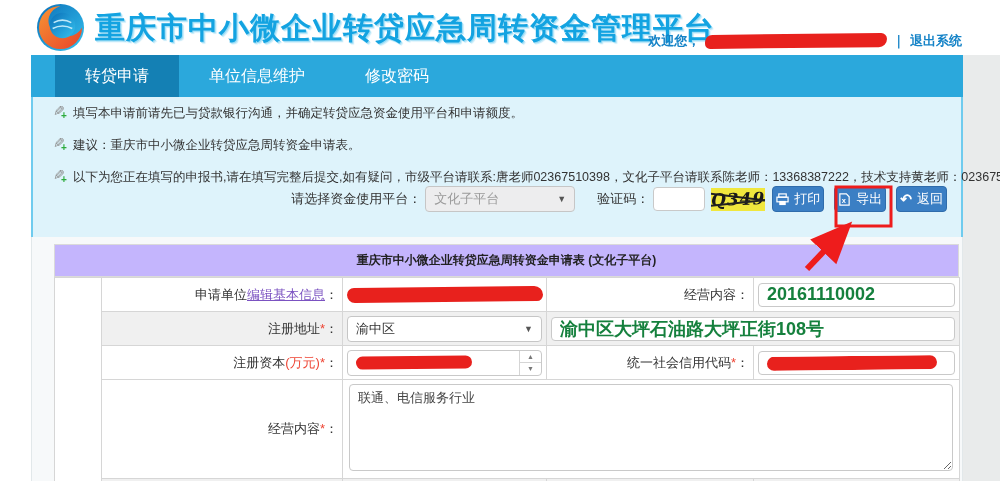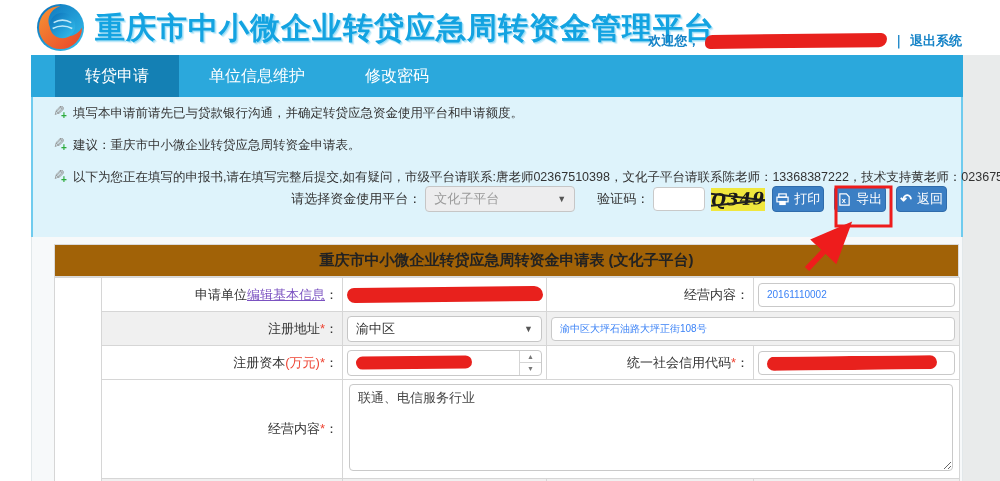--- a/index.html
+++ b/index.html
@@ -60,32 +60,32 @@
          background:#3b7fc4; border:1px solid #2f6cab; border-radius:4px; color:#fff;
          font-size:13px; cursor:pointer; white-space:nowrap; }
   .btn + .btn { margin-left:10px; }
   .btn-print { margin-left:7px; }
   .btn .uicon { font-size:14px; line-height:1; font-weight:bold; }
 
   
   .form-section { position:absolute; left:31px; top:237px; width:932px; height:244px;
                   background:#f7f9fa; border-left:1px solid #e2e8ea; border-right:1px solid #e2e8ea; }
   .form-title-bar { position:absolute; left:22px; top:7px; width:905px; height:33px;
-                    background:#a16207; border:1px solid #dadada; display:flex; align-items:center;
-                    justify-content:center; font-size:15px; font-weight:bold; color:#222; }
+                    background:#c4b5fd; border:1px solid #dadada; display:flex; align-items:center;
+                    justify-content:center; font-size:12px; font-weight:bold; color:#222; }
   .form-table { position:absolute; left:22px; top:40px; width:905px; border-collapse:collapse;
                 table-layout:fixed; background:#fff; font-size:13px; color:#333; }
   .form-table td { border:1px solid #d6d6d6; padding:2px 4px; vertical-align:middle; }
   .row-alt td { background:#f0f0f0; }
   .lbl { text-align:right; white-space:nowrap; }
   .req { color:#e43; }
   .red { color:#e43; }
   .edit-link { color:#7b52c1; text-decoration:underline; cursor:pointer; }
   .cell-input { width:100%; height:24px; border:1px solid #c9c9c9; border-radius:4px;
-                padding:0 8px; font-size:10px; color:#3b82f6; background:#fff; }
+                padding:0 8px; font-size:18px; color:#15803d; background:#fff;font-weight:bold; }
   .fake-select.cell { height:26px; width:100%; }
   .input-with-spinner { position:relative; width:100%; height:26px; border:1px solid #c9c9c9;
                         border-radius:4px; background:#fff; display:flex; align-items:center; padding:0 28px 0 8px; }
   .spinner { position:absolute; right:0; top:0; bottom:0; width:22px; border-left:1px solid #d5d5d5;
              display:flex; flex-direction:column; cursor:pointer; }
   .spin-btn { flex:1; display:flex; align-items:center; justify-content:center; font-size:7px; color:#777; }
   .scribble.company { width:196px; height:15px; border-radius:8px 10px 7px 9px; }
   .scribble.capital { width:116px; height:13px; border-radius:7px; }
   .scribble.code { width:170px; height:14px; border-radius:8px;
                    background:radial-gradient(circle 7px at 7px 50%, #e8211d 99%, transparent), #e8211d; }

